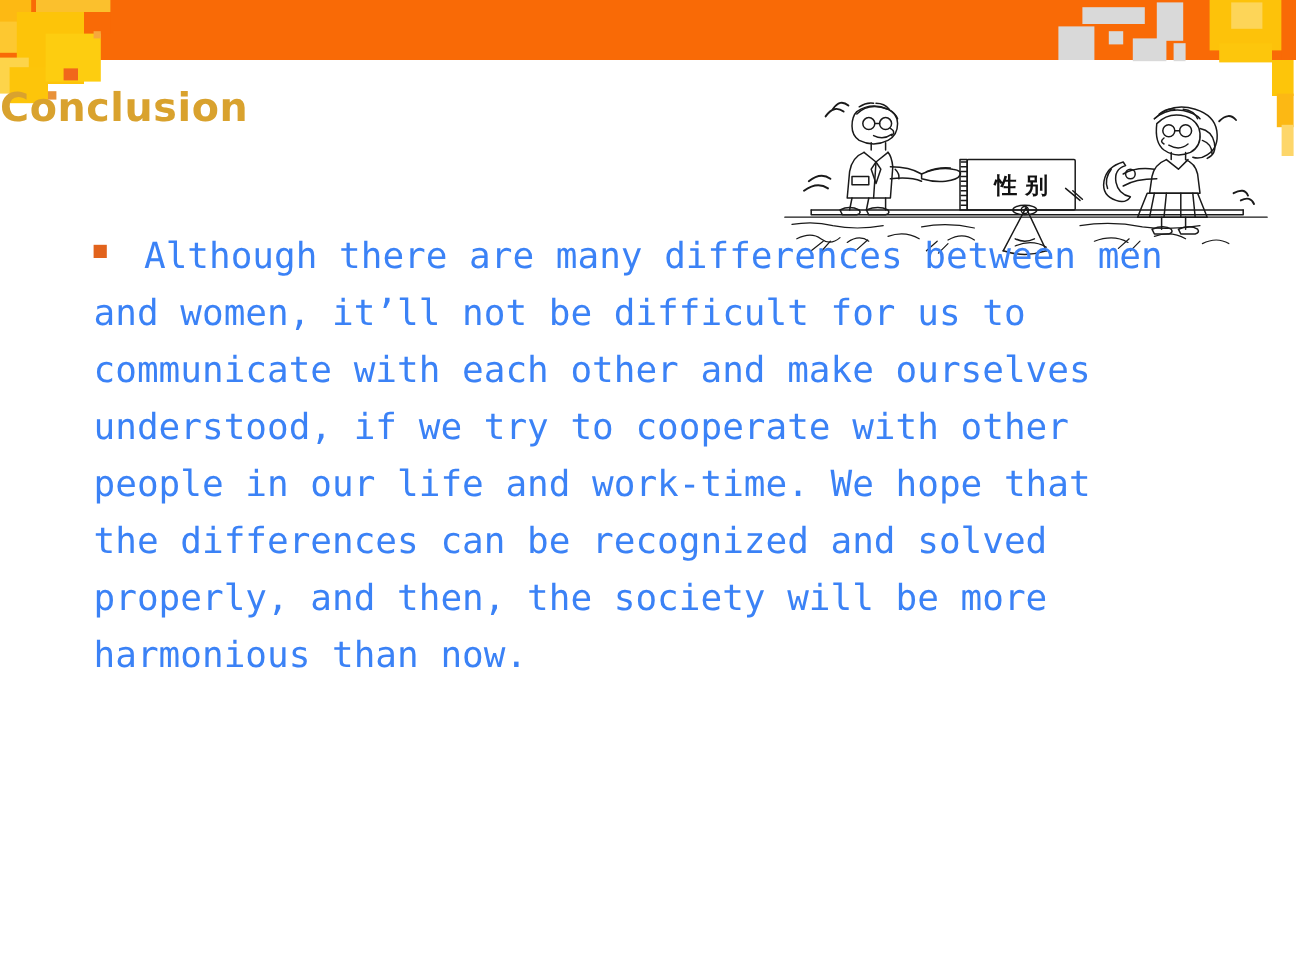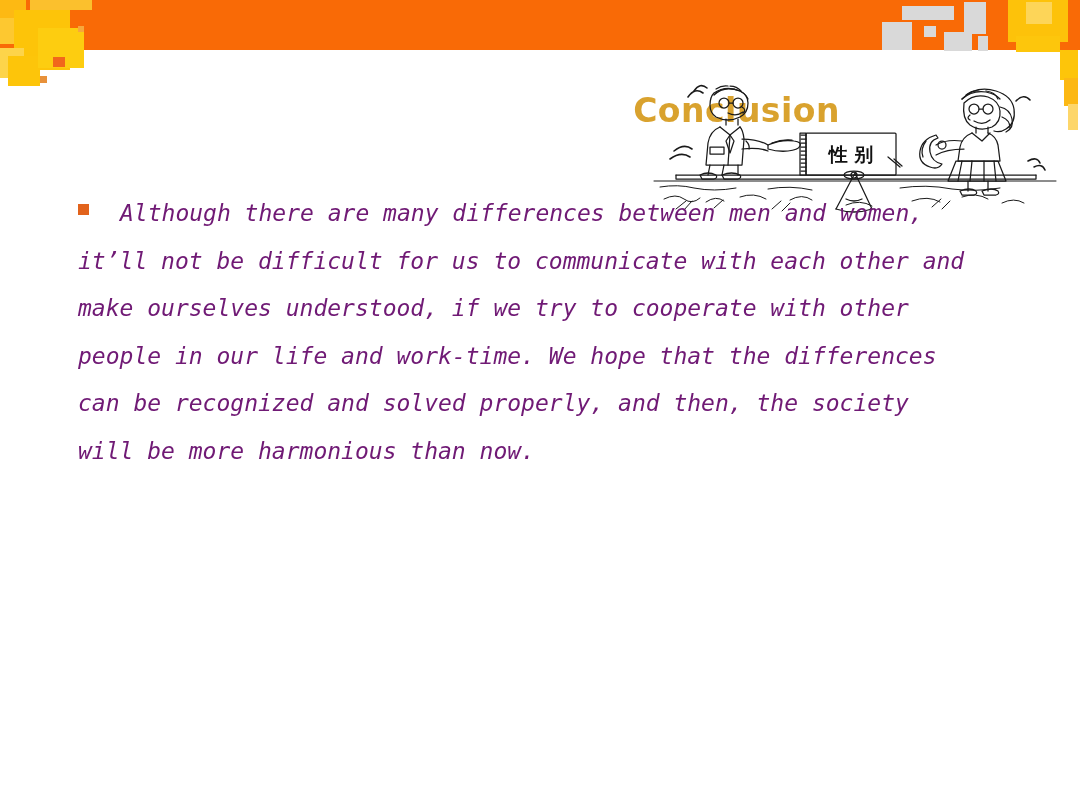--- a/index.html
+++ b/index.html
@@ -65,23 +65,23 @@
   .dr-orangebar { left: 188px; top: 0px;  width: 9px;  height: 52px; background: #f96a06; }
   .dr-strip1 { left: 188px; top: 50px; width: 9px;  height: 12px; background: #f96a06; }
   .dr-strip2 { left: 180px; top: 50px; width: 18px; height: 30px; background: #fdc50a; }
   .dr-strip3 { left: 184px; top: 78px; width: 14px; height: 28px; background: #fcb814; }
   .dr-strip4 { left: 188px; top: 104px; width: 10px; height: 26px; background: #fdd66a; }
 
   
   .title {
     position: absolute;
     left: 0;
-    top: 91px;
+    top: 70px;
     width: 840px;
-    text-align: right;
+    text-align: left;
     font-family: "DejaVu Sans", sans-serif;
     font-weight: bold;
     font-size: 33px;
     letter-spacing: 0.5px;
     color: #d9a22e;
     white-space: nowrap;
   }
 
   
   .cartoon {
@@ -105,27 +105,26 @@
     left: 0px;
     top: 14px;
     width: 11px;
     height: 11px;
     background: #e2631c;
   }
   .body-text {
     margin: 0;
     padding: 0;
     font-family: "DejaVu Sans Mono", "Liberation Mono", monospace;
-    font-size: 23px;
+    font-size: 30px;
     line-height: 47.5px;
-    color: #701a75;
+    color: #3b82f6;
     white-space: pre-wrap;
     text-indent: 42px;
     letter-spacing: 0px;
-    font-style: italic;
   }
 </style>
 </head>
 <body>
 
 <div class="slide">
 
   <div class="header-band"></div>
 
   <div class="deco-left">

